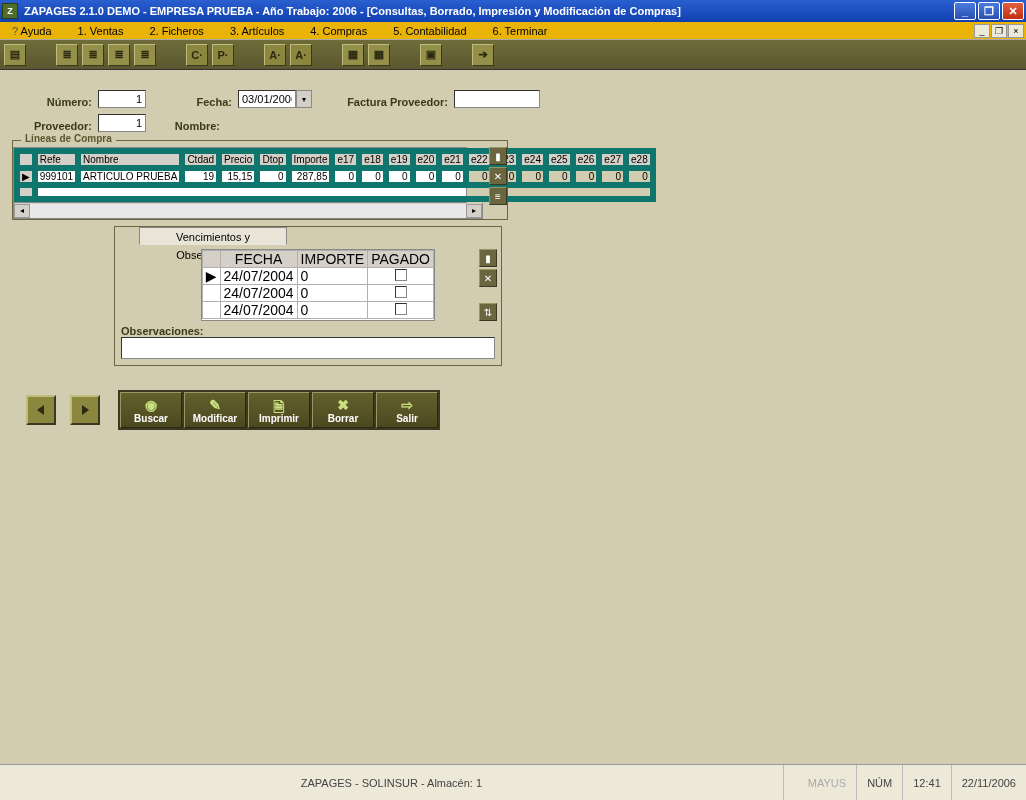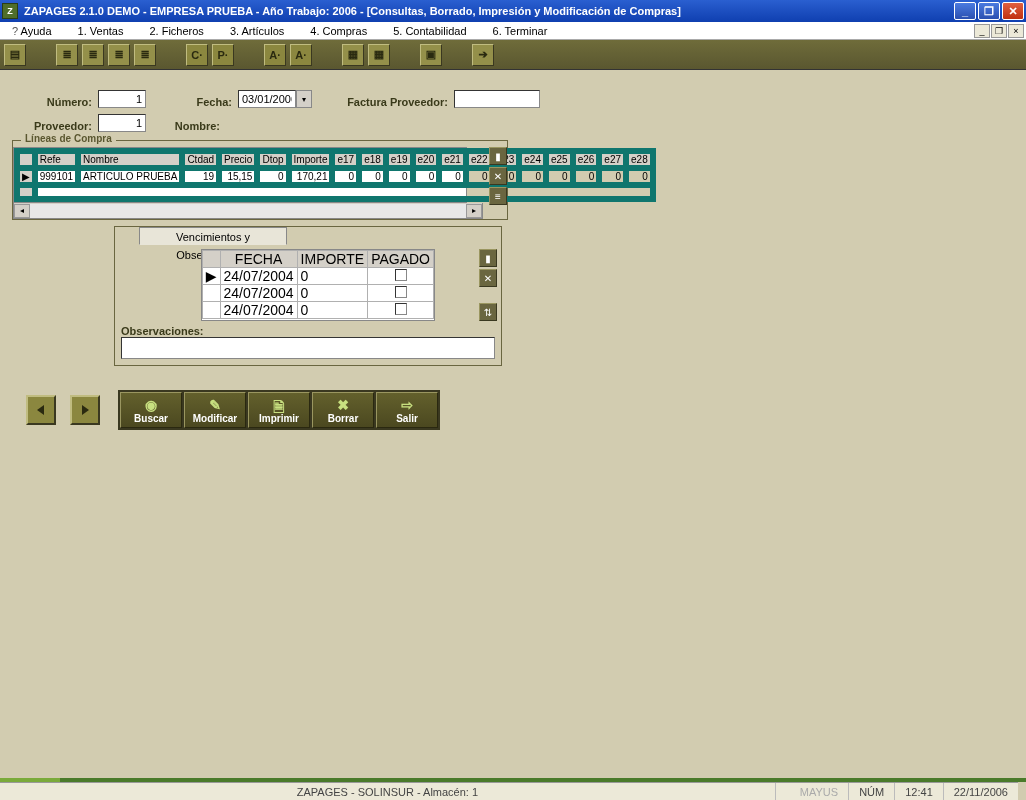--- a/index.html
+++ b/index.html
@@ -34,21 +34,21 @@
   .winbtn {
     width: 22px; height: 18px;
     border: 1px solid #fff;
     background: linear-gradient(to bottom,#4b7be0,#2a4fb0);
     display:flex; align-items:center; justify-content:center;
     color:#fff; font-weight:bold;
     border-radius: 2px;
   }
   .winbtn.close { background: linear-gradient(to bottom,#e06040,#c03010); }
   .menubar {
-    height: 18px; background:#ffffff; display:flex; align-items:center;
+    height: 18px; background:#eab308; display:flex; align-items:center;
     border-bottom:1px solid #aaa;
     padding-left:4px;
   }
   .menubar .menuitem { padding: 1px 18px 1px 8px; color:#000; }
   .menubar .menuitem:first-child::before { content:"? "; color:#555; }
   .mdi-ctrls { margin-left:auto; display:flex; gap:1px; padding-right:2px;}
   .mdi-ctrls span { width:16px; height:14px; border:1px solid #999; background:#ece9d8; display:inline-flex; align-items:center; justify-content:center; font-size:9px;}
   .toolbar {
     height: 30px;
     background: linear-gradient(to bottom,#6f6c3a,#5a5730);
@@ -119,21 +119,21 @@
   .obs-area label { font-weight:bold; color:#3a3a1a;}
   .obs-area textarea { width:100%; height:22px; background:#fff; border:1px inset #888; resize:none; font-family:inherit;}
 
   .nav-and-actions { margin-top:24px; display:flex; align-items:center; gap:18px;}
   .navbtn { width:30px; height:30px; background:#8b873f; border:2px solid #3a3820; border-top-color:#c0bc80; border-left-color:#c0bc80; display:inline-flex; align-items:center; justify-content:center; color:#2a2a10;}
   .action-bar { display:flex; gap:2px; background:#3a3820; padding:2px;}
   .abtn { width:62px; height:36px; background:linear-gradient(to bottom,#63602c,#4b4820); border:1px solid #2a2810; border-top-color:#9a9660; border-left-color:#9a9660; color:#fff; display:flex; flex-direction:column; align-items:center; justify-content:center; font-size:10px; font-weight:bold;}
   .abtn .aicon { display:block; height:16px; font-size:14px; color:#c8e080;}
 
   .statusbar {
-    position:absolute; bottom:0; left:0; right:8px; height:18px;
+    position:absolute; bottom:0; left:0; right:0; height:36px;
     background:#ece9d8; border-top:1px solid #999;
     display:flex; align-items:center;justify-content:flex-end;
   }
   .statusbar .seg { border-left:1px solid #bbb; padding:0 10px; height:100%; display:flex; align-items:center; color:#444;}
   .statusbar .center { flex:1; text-align:center; justify-content:center; border-left:none;}
   .statusbar .dim { color:#aaa;padding-left:24px;}
   .green-strip { position:absolute; bottom:18px; left:0; right:0; height:4px; background:#4a7a2a;}
   .green-strip .chunk { position:absolute; left:0; bottom:0; width:60px; height:4px; background:#7aaa3a;}
 </style>
 </head>
@@ -234,21 +234,21 @@
               <th>e27</th>
               <th>e28</th>
             </tr>
             <tr>
               <td class="rowhdr">▶</td>
               <td>999101</td>
               <td>ARTICULO PRUEBA</td>
               <td class="numcell">19</td>
               <td class="numcell">15,15</td>
               <td class="numcell">0</td>
-              <td class="numcell">170,21</td>
+              <td class="numcell">287,85</td>
               <td class="numcell">0</td>
               <td class="numcell">0</td>
               <td class="numcell">0</td>
               <td class="numcell">0</td>
               <td class="numcell">0</td>
               <td class="numcell">0</td>
               <td class="numcell">0</td>
               <td class="numcell">0</td>
               <td class="numcell">0</td>
               <td class="numcell">0</td>

